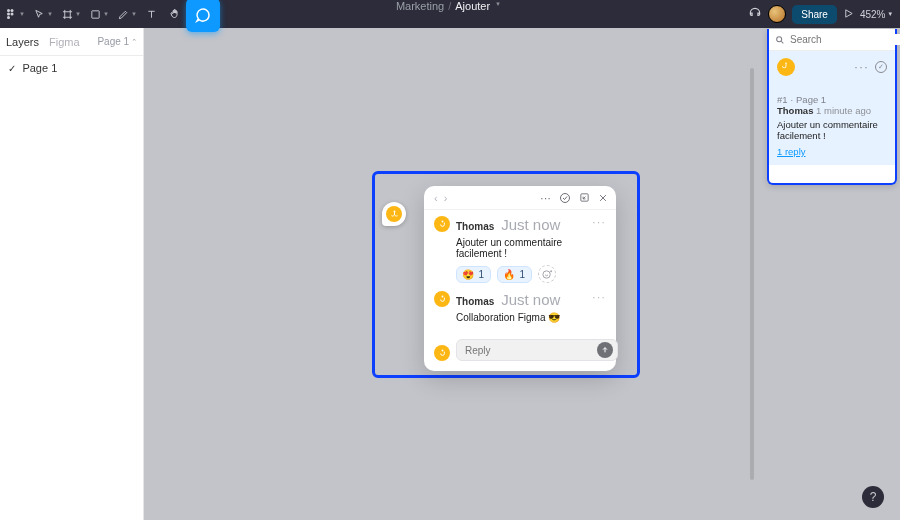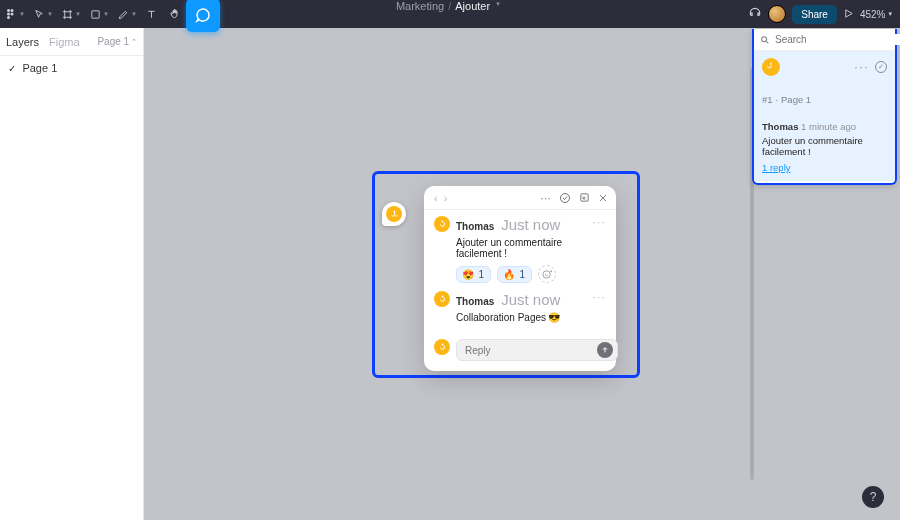--- a/index.html
+++ b/index.html
@@ -98,26 +98,26 @@
   .canvas {
     flex:1; position:relative; background:#c3c4c9;
   }
   .right-panel {
     width:145px; background:#c3c4c9;
   }
 
   
   .comments-panel {
     position:absolute; right:3px; top:29px;
-    width:145px; z-index:20;
+    width:130px; z-index:20;
     border:2px solid #0d3fff; border-top:none;
     border-bottom-left-radius:6px; border-bottom-right-radius:6px;
     background:#fff;
     box-shadow: 0 2px 6px rgba(0,0,0,.15);
-    padding-bottom:2px;
+    padding-bottom:18px;
   }
   .cp-search {
     height:22px; display:flex; align-items:center; gap:5px;
     padding:0 6px; border-bottom:1px solid #eee;
   }
   .cp-search input {
     flex:1; border:none; outline:none; font-size:10px; color:#333;
   }
   .cp-ic { width:12px; height:12px; display:flex; align-items:center; justify-content:center; color:#7e7f87; cursor:pointer; }
   .cp-card {
@@ -126,21 +126,21 @@
   }
   .cp-av {
     width:18px; height:18px; border-radius:50%; background:#fdb714;
     display:flex; align-items:center; justify-content:center;
   }
   .pw-ic path, .cp-av path { fill:#fff; }
   .cp-row1 { display:flex; align-items:center; justify-content:space-between; }
   .cp-dots { color:#8a8b91; cursor:pointer; font-size:12px; letter-spacing:1px; }
   .cp-check { width:12px; height:12px; border:1px solid #8a8b91; border-radius:50%; display:flex;align-items:center;justify-content:center; color:#8a8b91; font-size:7px; cursor:pointer;}
   .cp-loc { color:#7f828c; margin-top:18px; }
-  .cp-author { margin-top:16px; }
+  .cp-author { margin-top:0; }
   .cp-author b { font-weight:600; }
   .cp-author .time { color:#8e9096; }
   .cp-msg { margin-top:3px; color:#222; }
   .cp-reply { margin-top:5px; color:#0d99ff; cursor:pointer;text-decoration:underline; }
 
   
   .pop-hl {
     position:absolute; left:372px; top:171px; width:268px; height:207px;
     border:3px solid #0d3fff; border-radius:6px;
     z-index:10;
@@ -188,21 +188,21 @@
     padding:2px 6px 2px 5px; display:flex; align-items:center; gap:4px;
     font-size:10px; color:#2e4d72; cursor:pointer;
   }
   .react-add {
     width:18px; height:18px; border:1px dashed #c9cace; border-radius:50%;
     display:flex; align-items:center; justify-content:center; color:#9b9ca3;
     font-size:10px; cursor:pointer;
   }
   .po-sep { height:8px; }
   .po-reply {
-    margin:8px 10px 10px 10px; display:flex; align-items:flex-start; gap:6px;
+    margin:8px 10px 10px 10px; display:flex; align-items:flex-end; gap:6px;
   }
   .po-reply-field {
     flex:1; display:flex; align-items:center;
     border:1px solid #e3e3e7; border-radius:6px; height:22px;
     background:#f1f1f1;
     padding:0 4px 0 8px;
   }
   .po-reply-field input {
     flex:1; border:none; outline:none; background:transparent; font-size:10px; color:#555;
   }
@@ -452,21 +452,21 @@
             <circle cx="12" cy="4" r="2.5" fill="#fff"></circle>
             <path d="M7 12a5 5 0 0010 0V7" stroke="#fff" stroke-width="2.5" fill="none"></path>
           </svg>
       </div>
       <div>
         <span class="po-name">Thomas</span>
         <span class="po-time">Just now</span>
       </div>
       <span class="po-row-dots">···</span>
     </div>
-    <div class="po-text">Collaboration Pages 😎</div>
+    <div class="po-text">Collaboration Figma 😎</div>
   </div>
 
   <div class="po-reply">
     <div class="po-av">
       <svg width="9" height="9" viewBox="0 0 24 24">
           <circle cx="12" cy="4" r="2.5" fill="#fff"></circle>
           <path d="M7 12a5 5 0 0010 0V7" stroke="#fff" stroke-width="2.5" fill="none"></path>
         </svg>
     </div>
     <div class="po-reply-field">

